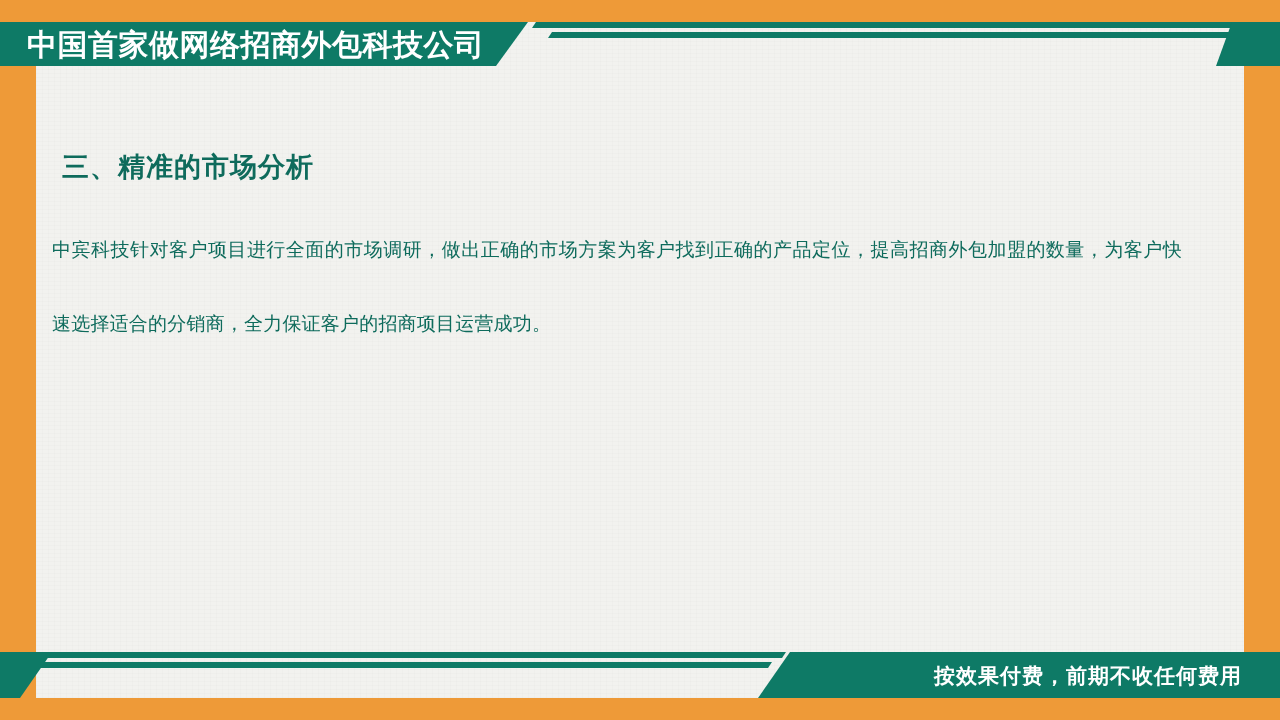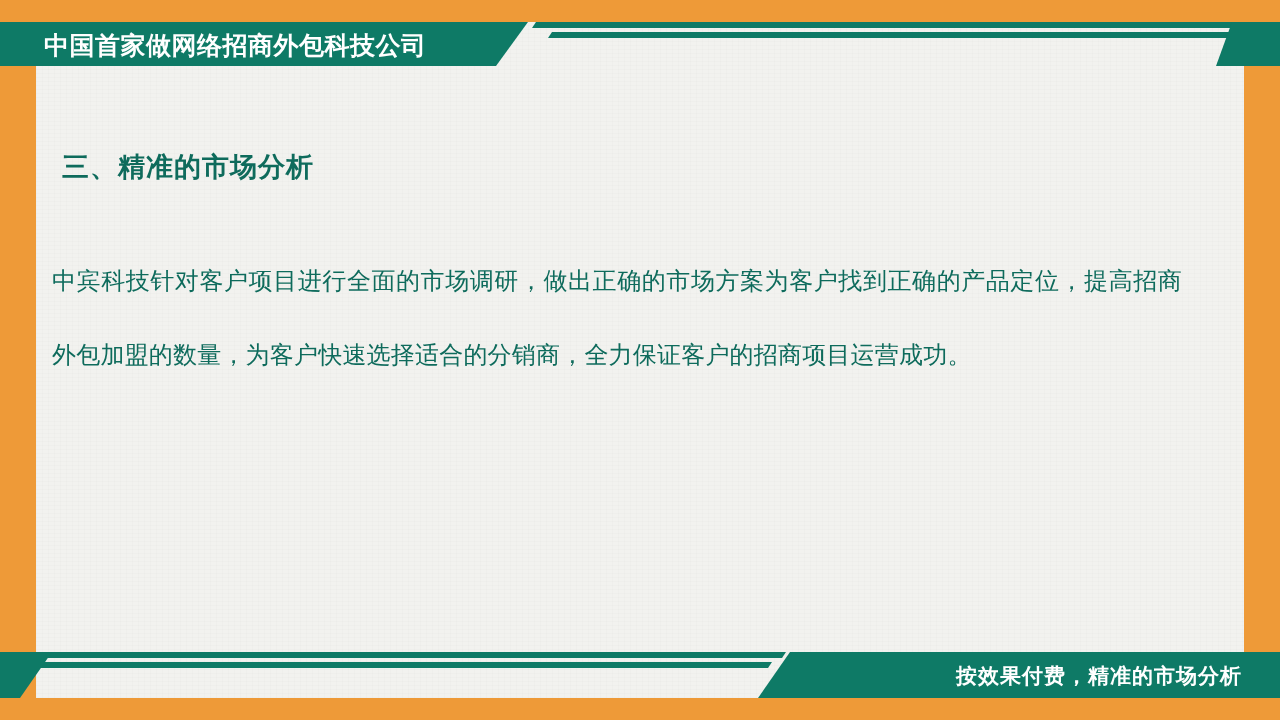--- a/index.html
+++ b/index.html
@@ -37,23 +37,23 @@
     position: absolute;
     left: 0px;
     top: 22px;
     width: 1280px;
     height: 44px;
     overflow: hidden;
   }
   .header-band svg { display: block; }
   .header-title {
     position: absolute;
-    left: 44px;
+    left: 27px;
     top: 30px;
-    font-size: 25px;
+    font-size: 30px;
     font-weight: bold;
     color: #ffffff;
     letter-spacing: 0.5px;
     line-height: 30px;
     white-space: nowrap;
     text-align: center;
   }
   
   .section-heading {
     position: absolute;
@@ -63,24 +63,24 @@
     font-weight: bold;
     color: #0E6B5C;
     letter-spacing: 1px;
     white-space: nowrap;
     margin-top: 8px;
   }
   
   .body-paragraph {
     position: absolute;
     left: 52px;
-    top: 244px;
+    top: 212px;
     width: 1130px;
     font-family: "DejaVu Serif", "Liberation Serif", serif;
-    font-size: 24px;
+    font-size: 19px;
     line-height: 74px;
     color: #0E6B5C;
     text-align: justify;
     text-justify: inter-character;
     letter-spacing: 0.2px;
   }
   
   .footer-band {
     position: absolute;
     left: 0px;
@@ -129,15 +129,15 @@
     <svg width="1280" height="46" viewBox="0 0 1280 46" xmlns="http://www.w3.org/2000/svg">
 
       <polygon points="790,0 1280,0 1280,46 758,46" fill="#0E7A66"></polygon>
 
       <polygon points="0,0 786,0 782,6 0,6" fill="#0E7A66"></polygon>
       <polygon points="40,10 772,10 768,16 36,16" fill="#0E7A66"></polygon>
 
       <polygon points="0,0 52,0 20,46 0,46" fill="#0E7A66"></polygon>
     </svg>
   </div>
-  <div class="footer-text">按效果付费，精准的市场分析</div>
+  <div class="footer-text">按效果付费，前期不收任何费用</div>
 
 </div>
 
 </body></html>

